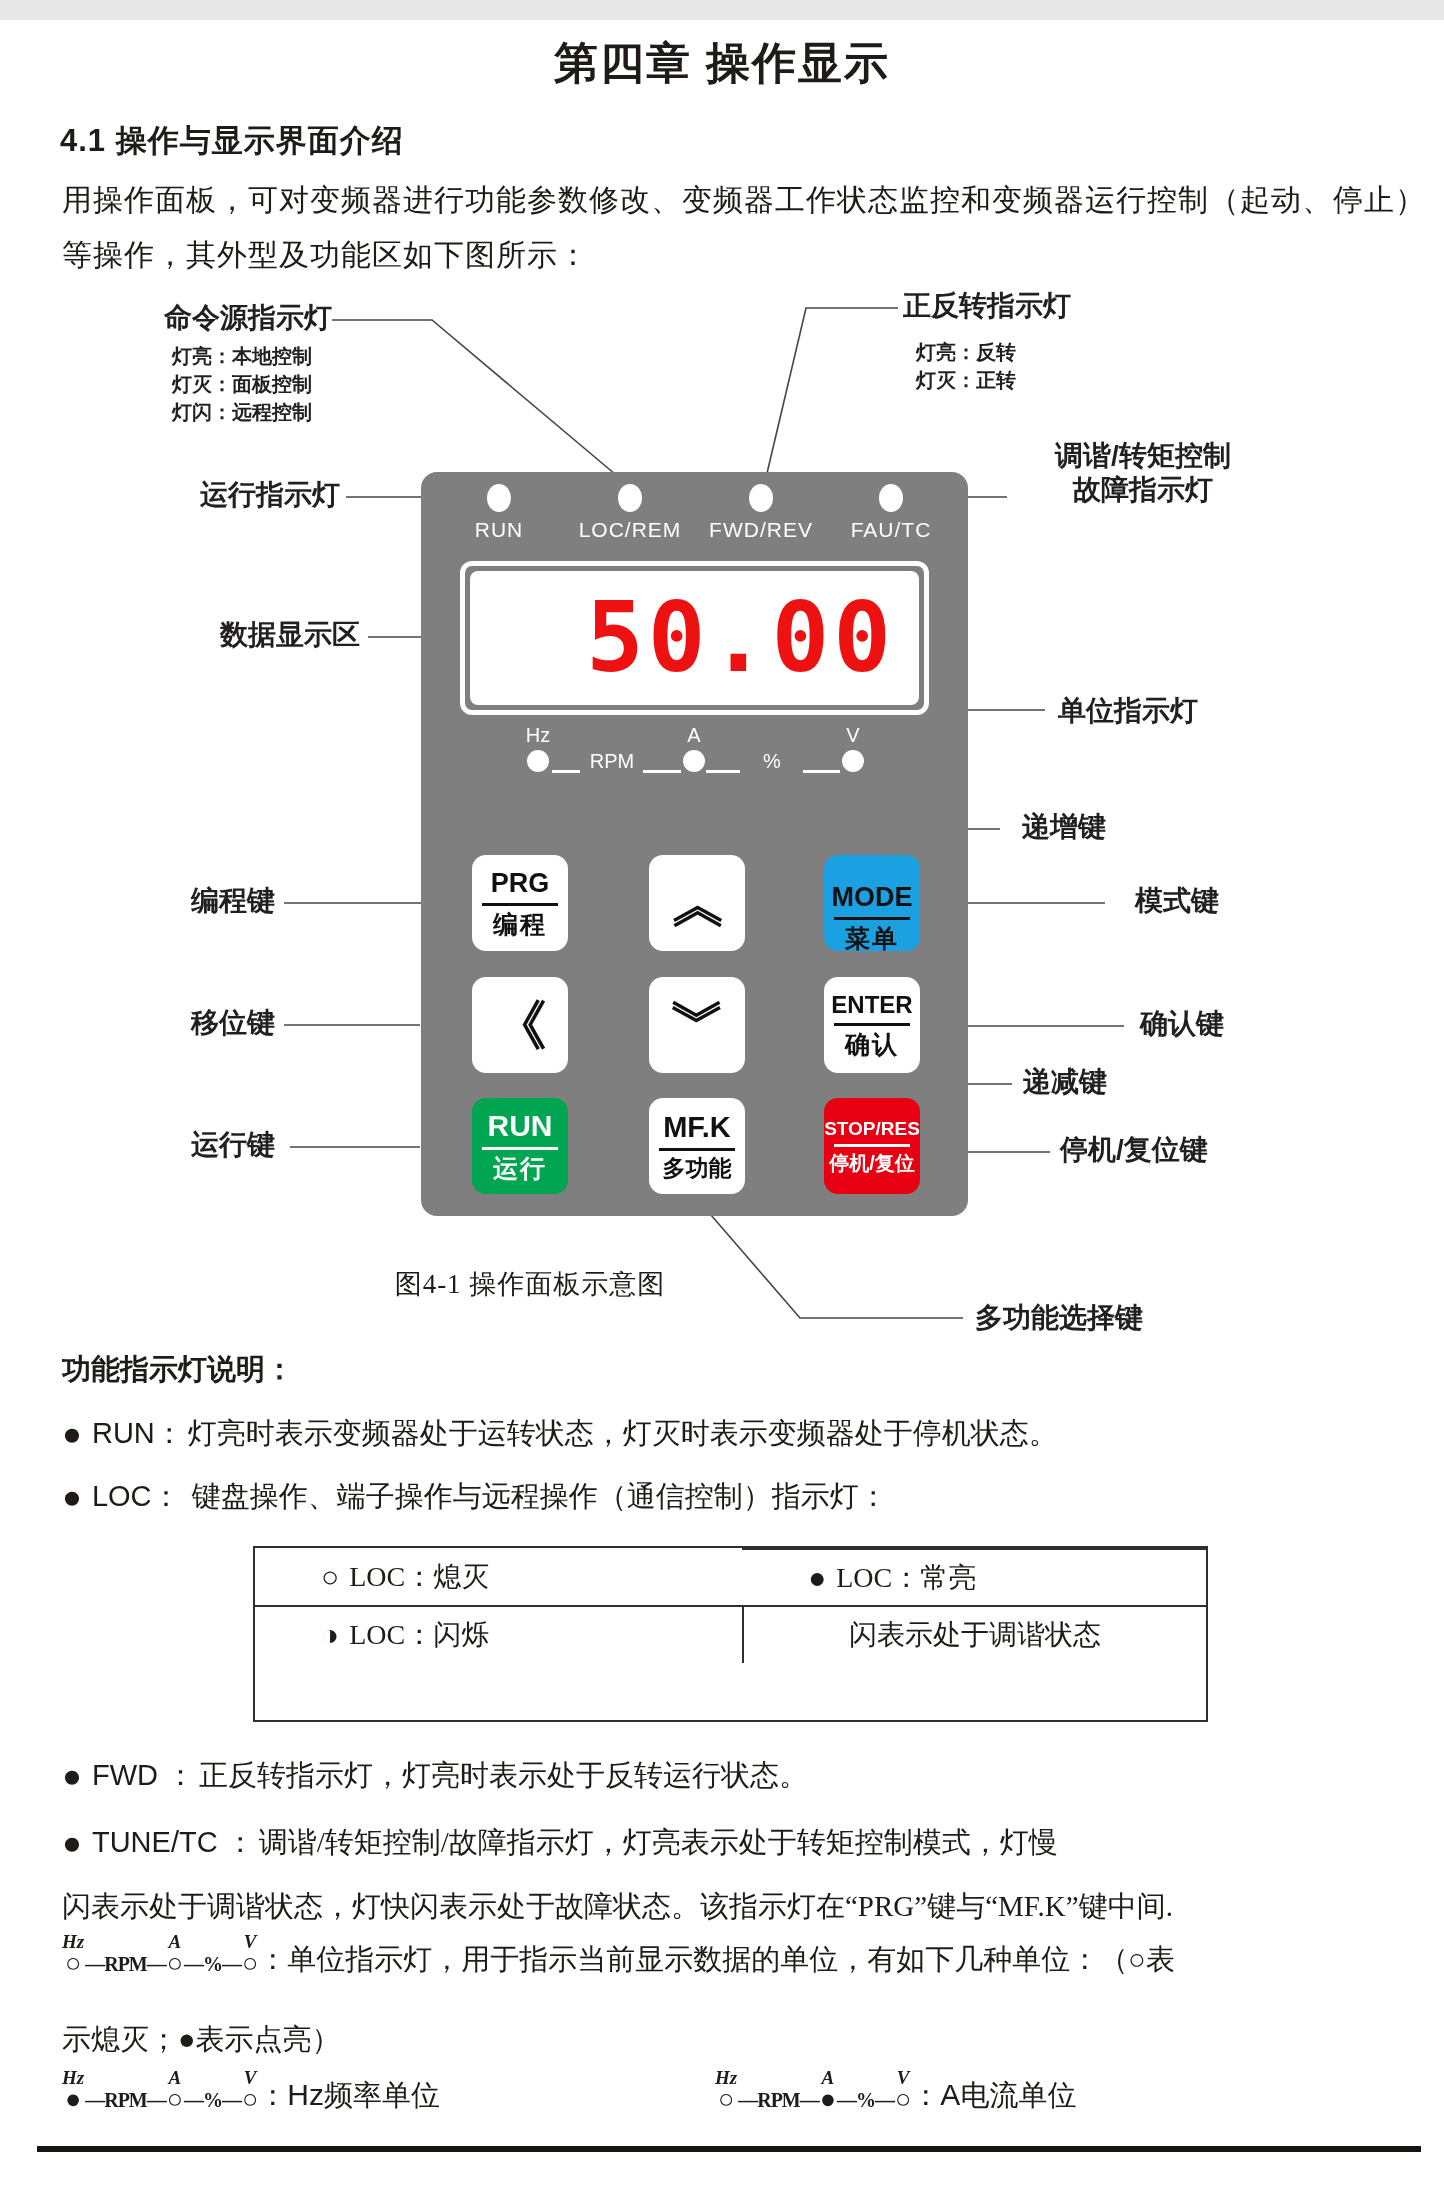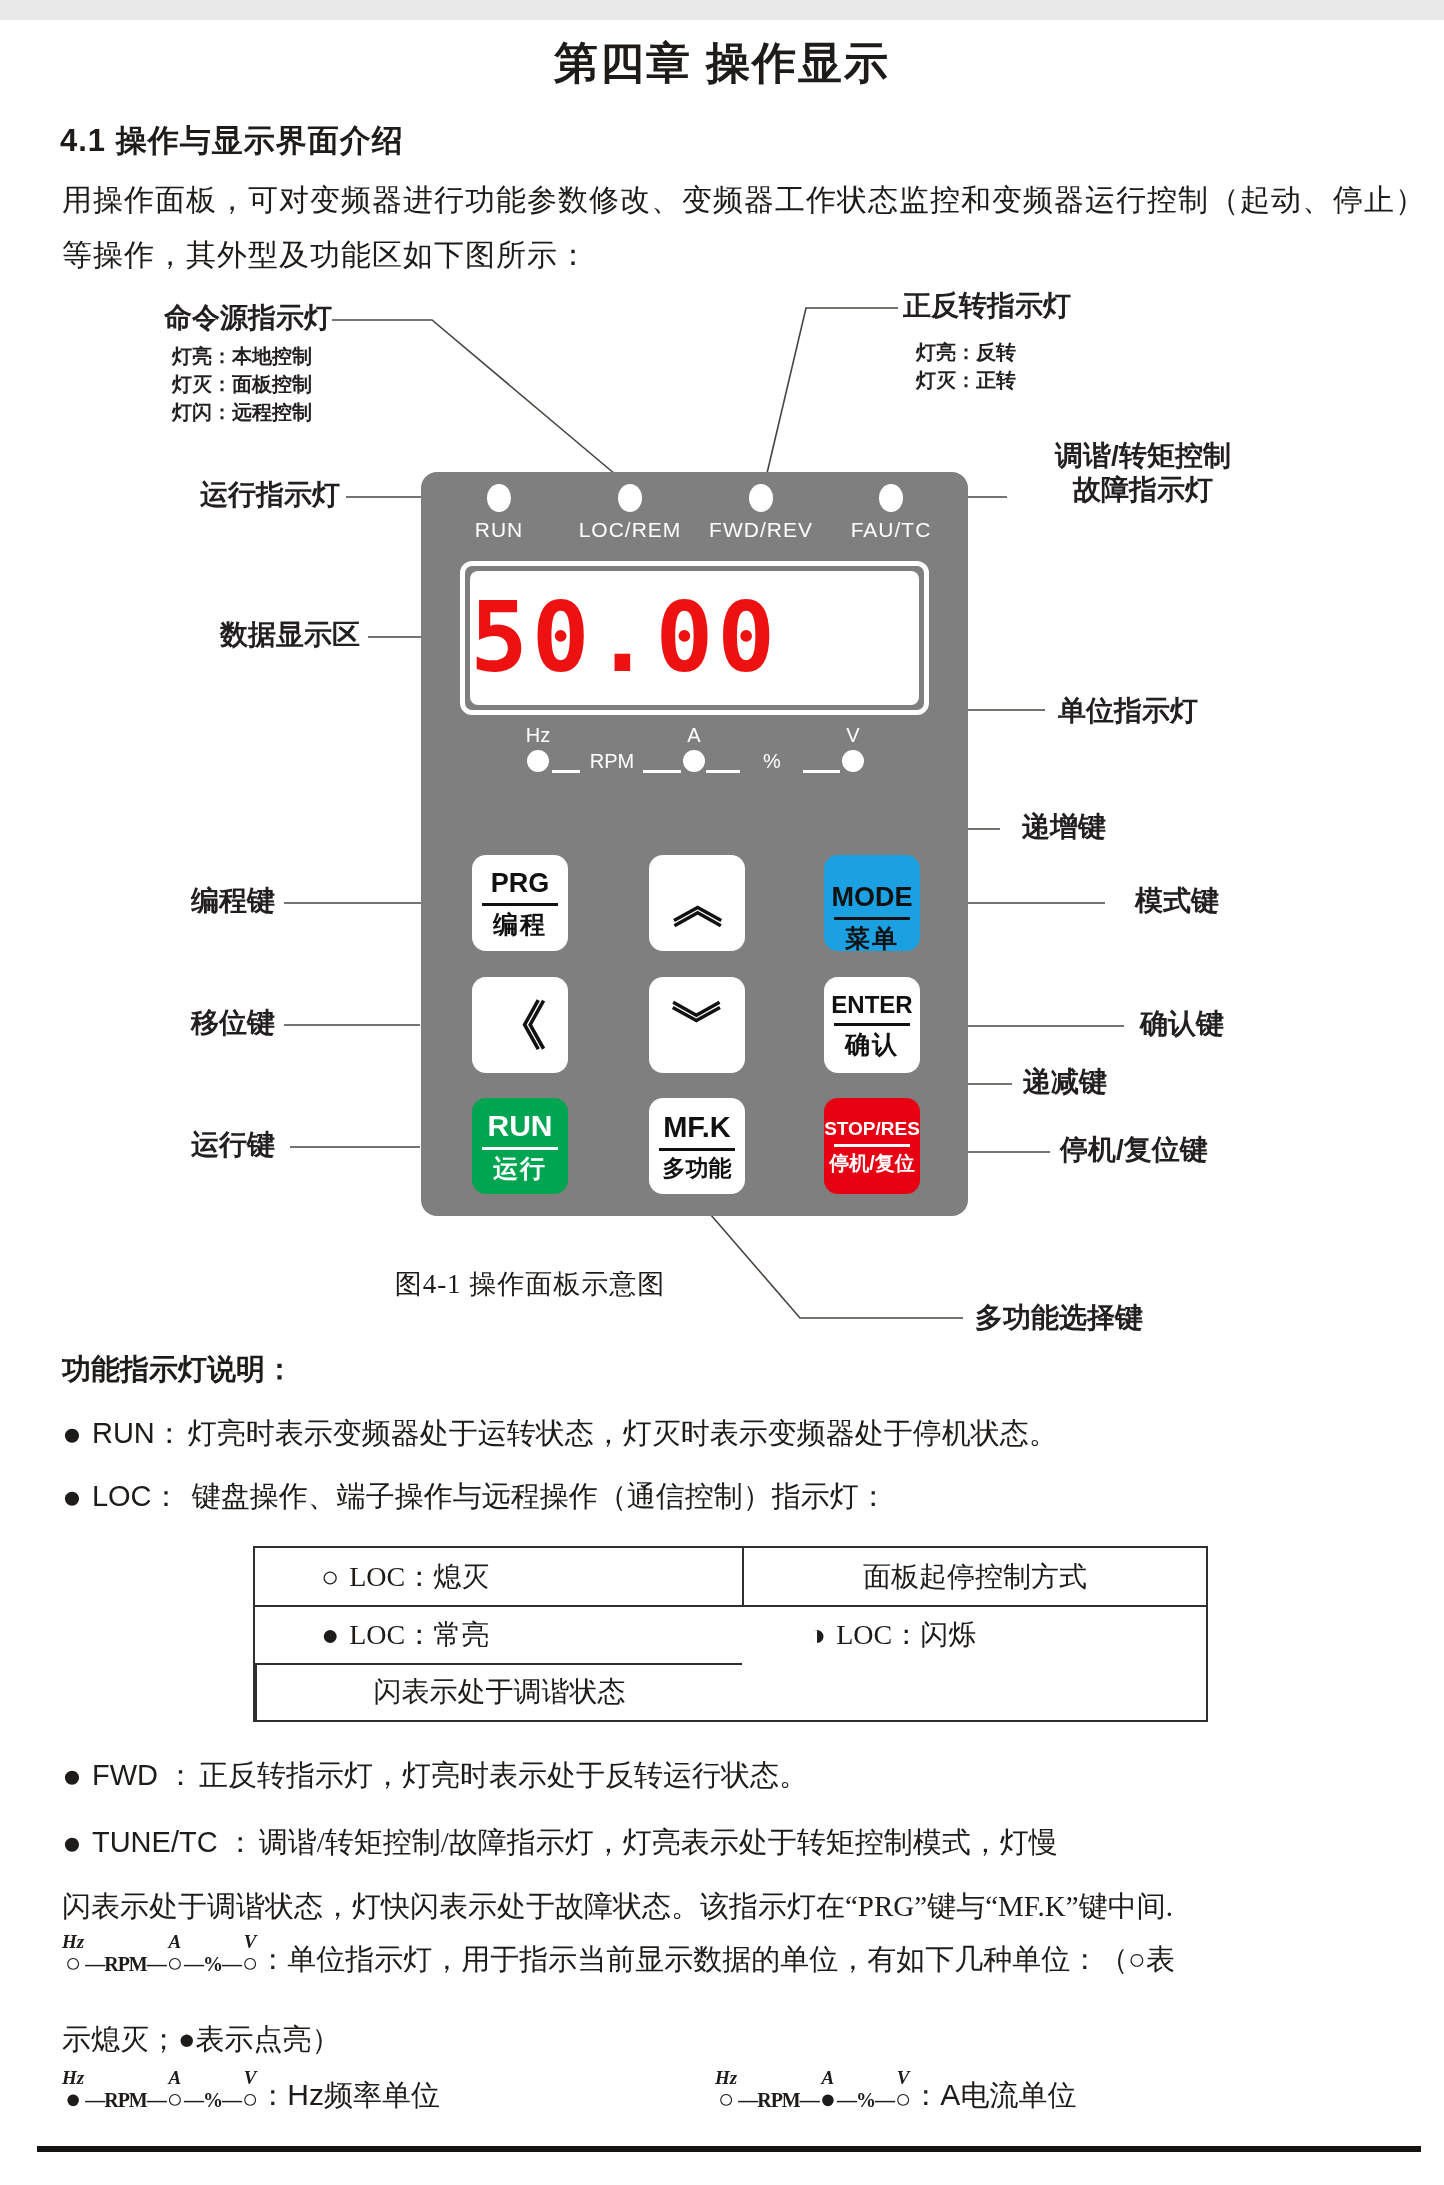--- a/index.html
+++ b/index.html
@@ -20,21 +20,21 @@
   .ralign{text-align:right;}
   .calign{text-align:center;}
   
   #panel{left:421px;top:452px;width:547px;height:744px;background:#7f7f7f;border-radius:16px;}
   .led{position:absolute;width:24px;height:28px;border-radius:50%;background:#ffffff;}
   .led-label{position:absolute;width:120px;text-align:center;color:#ffffff;
      font-family:"Liberation Sans","DejaVu Sans",sans-serif;font-size:21px;letter-spacing:1px;}
   #display-outer{position:absolute;left:39px;top:89px;width:469px;height:154px;
      border:5px solid #ffffff;border-radius:12px;background:#7f7f7f;box-sizing:border-box;padding:5px;}
   #display-inner{width:100%;height:100%;background:#ffffff;border-radius:8px;
-     display:flex;align-items:center;justify-content:flex-start;box-sizing:border-box;padding-right:24px;}
+     display:flex;align-items:center;justify-content:flex-end;box-sizing:border-box;padding-right:24px;}
   #display-value{font-family:"DejaVu Sans Mono","Liberation Mono",monospace;font-weight:bold;
      font-size:96px;color:#ee1111;letter-spacing:4px;line-height:1;}
   .unit-label{position:absolute;width:60px;text-align:center;color:#ffffff;
      font-family:"Liberation Sans","DejaVu Sans",sans-serif;font-size:20px;}
   .unit-circle{position:absolute;width:22px;height:22px;border-radius:50%;background:#ffffff;}
   .unit-dash{position:absolute;height:3px;background:#ffffff;top:298px;}
   
   .key{position:absolute;width:96px;height:96px;border-radius:14px;background:#ffffff;
      display:flex;flex-direction:column;align-items:center;justify-content:center;
      font-family:"Liberation Sans","DejaVu Sans",sans-serif;font-weight:bold;color:#111;box-sizing:border-box;}
@@ -216,23 +216,20 @@
   </div>
   <div class="abs bullet-line" style="top:1457px;">
     <span class="bdot">●</span><span class="blatin">LOC：</span><span>  键盘操作、端子操作与远程操作（通信控制）指示灯：</span>
   </div>
 
   <div id="loc-table" class="abs">
     <div class="cell left r0">
       <span class="cicon">○</span>
       <span>LOC：熄灭</span>
     </div>
-    <div class="cell right r0">
-      <span>面板起停控制方式</span>
-    </div>
     <div class="cell left">
       <span class="cicon">●</span>
       <span>LOC：常亮</span>
     </div>
     <div class="cell left">
       <span class="cicon">◑</span>
       <span>LOC：闪烁</span>
     </div>
     <div class="cell right">
       <span>闪表示处于调谐状态</span>

